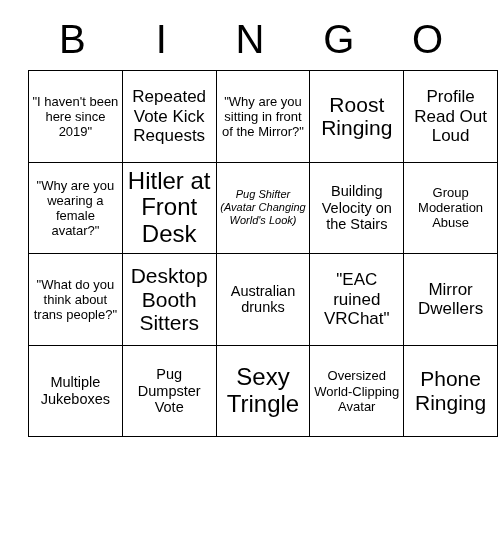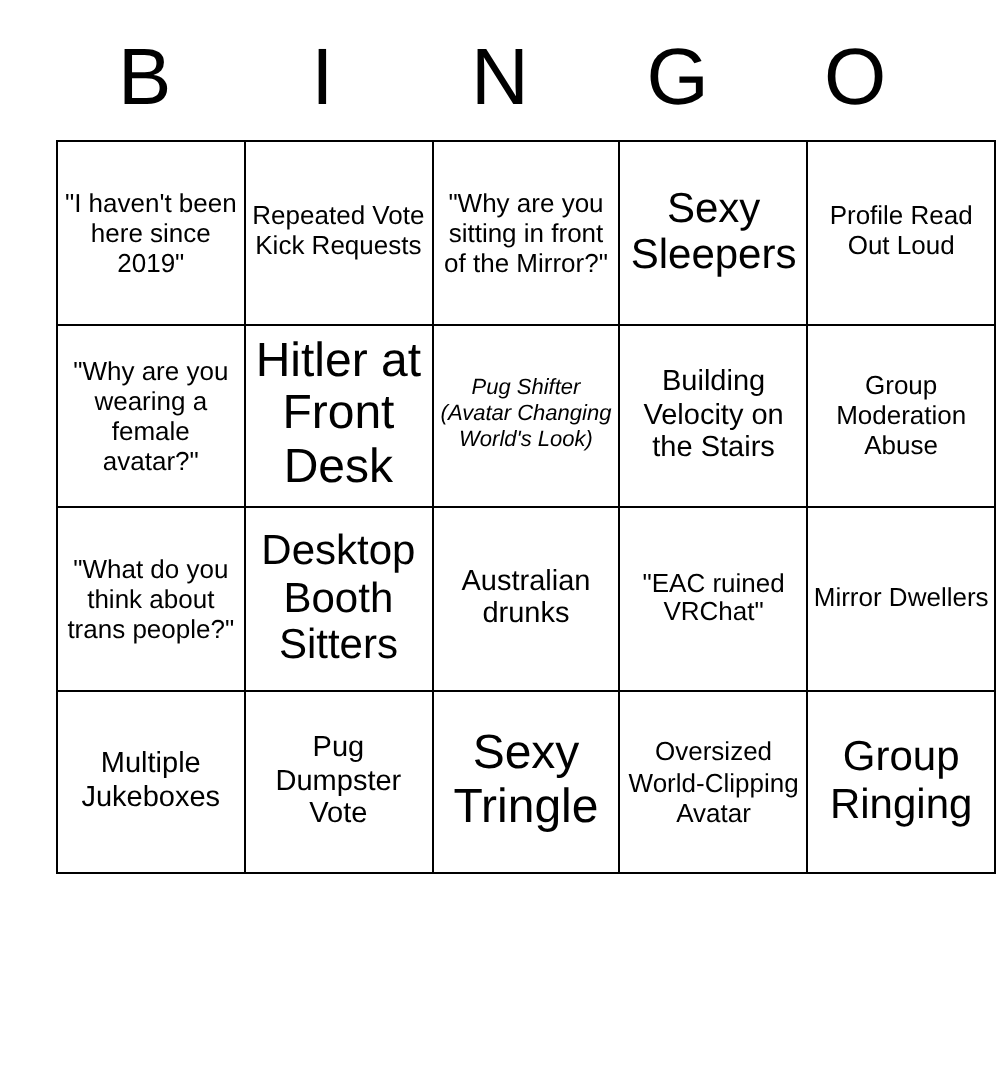--- a/index.html
+++ b/index.html
@@ -61,21 +61,21 @@
     line-height: 1.12;
     word-wrap: break-word;
     overflow-wrap: break-word;
     hyphens: none;
   }
 
   
   .fs-xs   { font-size: 11px; line-height: 1.18; font-style: italic; }
   .fs-sm   { font-size: 13px; line-height: 1.16; }
   .fs-md   { font-size: 14.5px; line-height: 1.15; }
-  .fs-lg   { font-size: 13px; line-height: 1.14; }
+  .fs-lg   { font-size: 17px; line-height: 1.14; }
   .fs-xl   { font-size: 21px; line-height: 1.13; }
   .fs-xxl  { font-size: 24px; line-height: 1.12; }
   .fs-huge { font-size: 32px; line-height: 1.1; }
 </style>
 </head>
 <body>
 
 <div class="card">
 
   <div class="header-row">
@@ -92,21 +92,21 @@
         <td>
             <span class="cell-text fs-sm">"I haven't been here since 2019"</span>
           </td>
         <td>
             <span class="cell-text fs-lg">Repeated Vote Kick Requests</span>
           </td>
         <td>
             <span class="cell-text fs-sm">"Why are you sitting in front of the Mirror?"</span>
           </td>
         <td>
-            <span class="cell-text fs-xl">Sexy Sleepers</span>
+            <span class="cell-text fs-xl">Roost Ringing</span>
           </td>
         <td>
             <span class="cell-text fs-lg">Profile Read Out Loud</span>
           </td>
       </tr>
       <tr>
         <td>
             <span class="cell-text fs-sm">"Why are you wearing a female avatar?"</span>
           </td>
         <td>
@@ -146,19 +146,19 @@
         <td>
             <span class="cell-text fs-md">Pug Dumpster Vote</span>
           </td>
         <td>
             <span class="cell-text fs-xxl">Sexy Tringle</span>
           </td>
         <td>
             <span class="cell-text fs-sm">Oversized World-Clipping Avatar</span>
           </td>
         <td>
-            <span class="cell-text fs-xl">Group Ringing</span>
+            <span class="cell-text fs-xl">Phone Ringing</span>
           </td>
       </tr>
     </tbody>
   </table>
 
 </div>
 
 </body></html>

